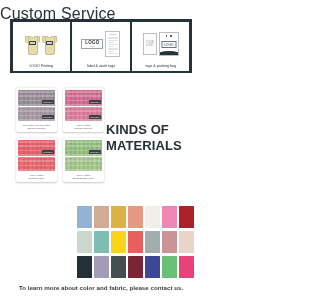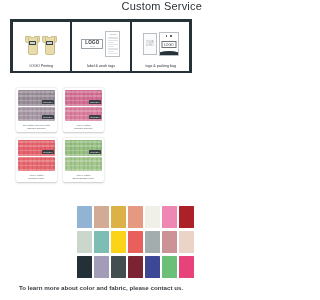--- a/index.html
+++ b/index.html
@@ -10,24 +10,25 @@
     overflow: hidden;
   }
   #page {
     position: relative;
     width: 202px; height: 300px;
     background: #ffffff;
   }
 
   
   .page-title {
-    text-align: right;
-    font-size: 11px;
+    text-align: left;
+    font-size: 16px;
     color: #2b3238;
     letter-spacing: .2px;
+    padding-top: 5px;
     font-weight: 400;
   }
 
   
   .service-panel {
     position: absolute;
     left: 10px; top: 19px;
     width: 182px; height: 54px;
     background: #253238;
     padding: 2.5px;
@@ -323,20 +324,22 @@
         <div class="swatch-fabric" style="background-color:#97c183">
           <span class="fab-badge">200GSM</span>
         </div>
         <div class="swatch-fabric light" style="background-color:#a5c98f"></div>
         <div class="swatch-label">100% cotton
 210&amp;230gsm jersey</div>
       </div>
 
     </div>
 
+    <div class="materials-heading">KINDS OF
+MATERIALS</div>
   </div>
 
   <div class="colors-wrap">
 
     <div class="color-grid">
       <div class="color-chip" style="background:#93b3d4"></div>
       <div class="color-chip" style="background:#d2ab96"></div>
       <div class="color-chip" style="background:#dcb246"></div>
       <div class="color-chip" style="background:#e59980"></div>
       <div class="color-chip" style="background:#f0f0e8"></div>

